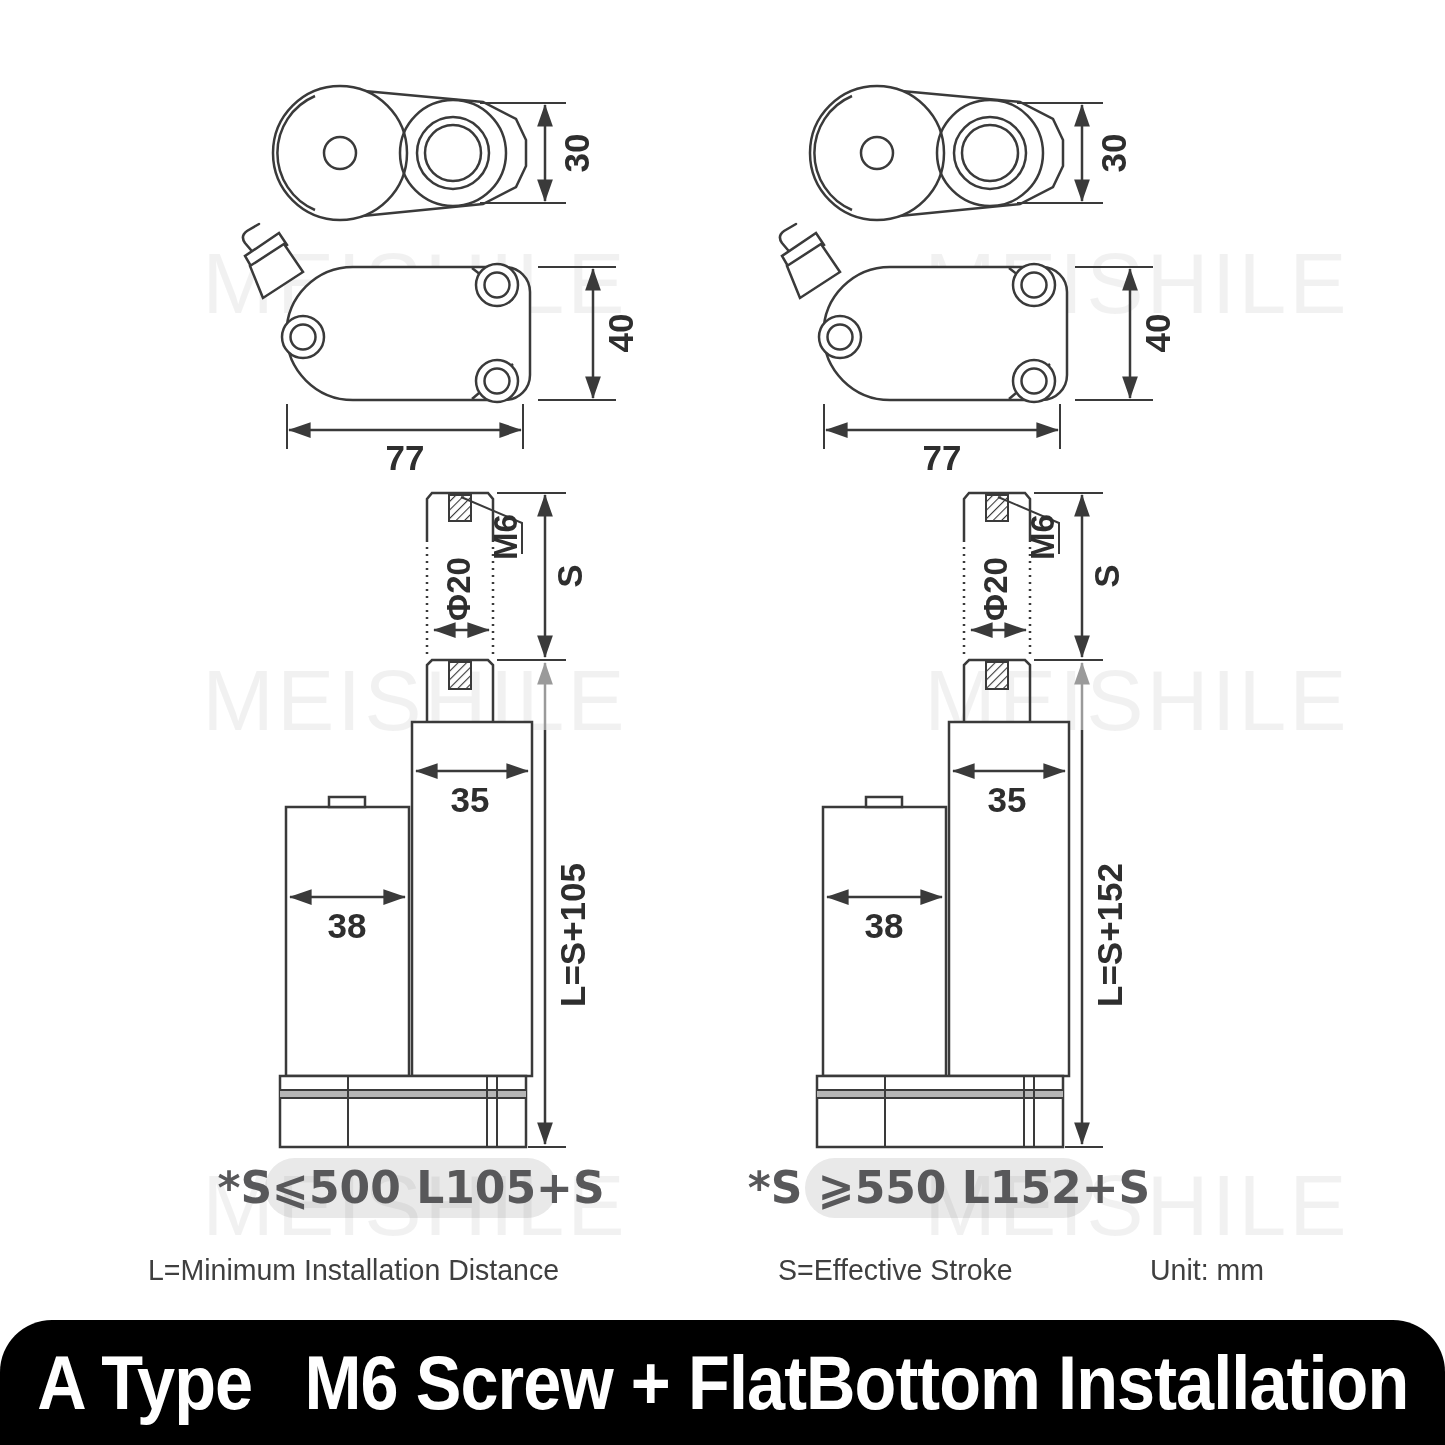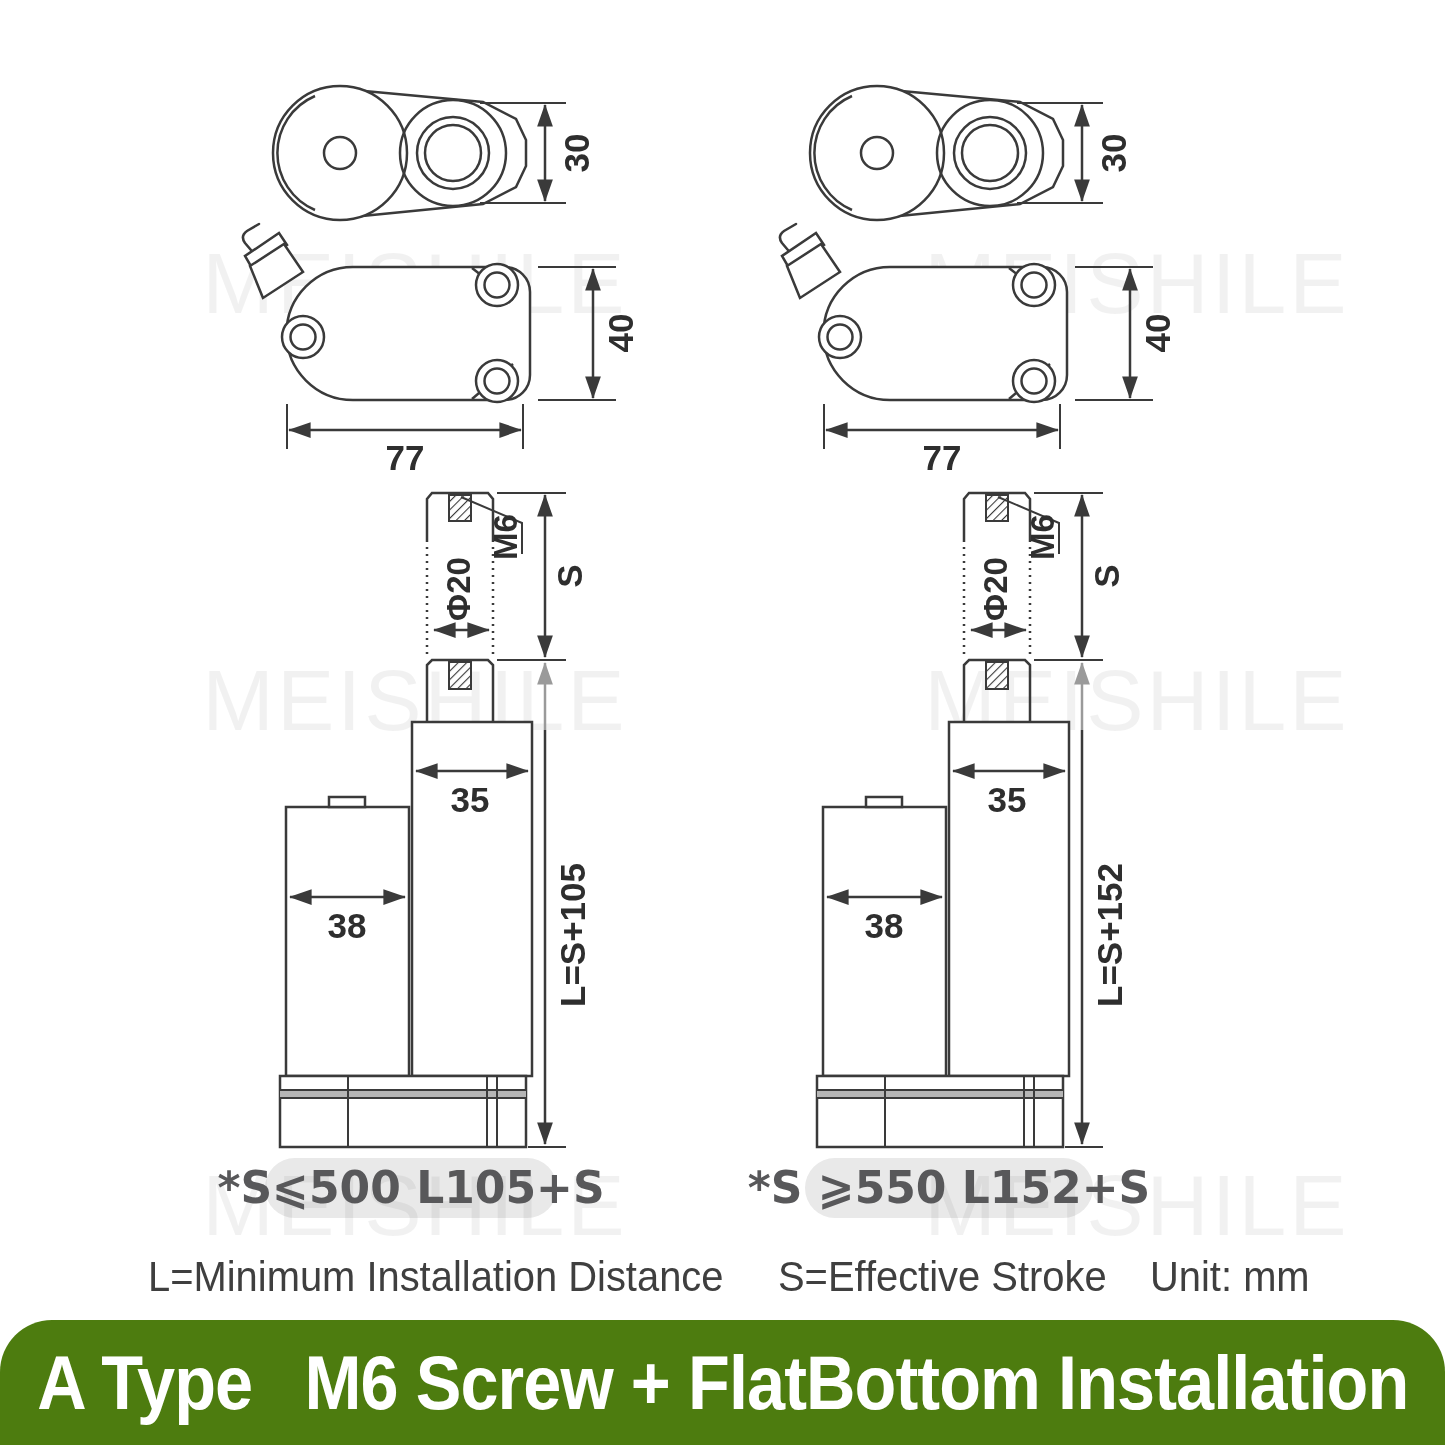--- a/index.html
+++ b/index.html
@@ -7,24 +7,24 @@
         font-family:"Liberation Sans",sans-serif;}
   svg{position:absolute;left:0;top:0;}
   svg .ln{stroke:#3a3a3a;stroke-width:2.5;fill:none;}
   svg .lnthin{stroke:#3a3a3a;stroke-width:2;fill:none;}
   svg .white{fill:#ffffff;}
   svg .dim{font-family:"Liberation Sans",sans-serif;font-weight:bold;font-size:35px;fill:#2e2e2e;}
   svg .dimsm{font-family:"Liberation Sans",sans-serif;font-weight:bold;font-size:33px;fill:#2e2e2e;}
   svg .pill-text{font-family:"DejaVu Sans","Liberation Sans",sans-serif;font-weight:bold;font-size:44px;fill:#58585a;}
   svg .wm{font-family:"Liberation Sans",sans-serif;font-size:86px;letter-spacing:3px;fill:#000000;fill-opacity:0.055;font-weight:400;}
   .caption{position:absolute;top:1253px;left:0;width:1445px;height:48px;color:#3f3f3f;
-           font-size:42px;font-weight:400;}
+           font-size:30px;font-weight:400;}
   .caption span{position:absolute;top:0;white-space:nowrap;transform:scaleX(0.95);transform-origin:left center;}
   .cap-l{left:148px;} .cap-s{left:778px;} .cap-u{left:1150px;}
-  .banner{position:absolute;left:0;top:1320px;width:1445px;height:125px;background:#4d7c0f;
+  .banner{position:absolute;left:0;top:1320px;width:1445px;height:125px;background:#000000;
           border-radius:52px 52px 0 0;display:flex;align-items:center;justify-content:center;}
   .banner-inner{display:flex;gap:58px;align-items:center;transform:scaleX(0.9);
                 color:#FFFFFF;font-weight:bold;font-size:76px;white-space:nowrap;letter-spacing:-1px;}
 </style>
 </head>
 <body>
 
 <div class="page">
 
 <svg width="1445" height="1320" viewBox="0 0 1445 1320">

